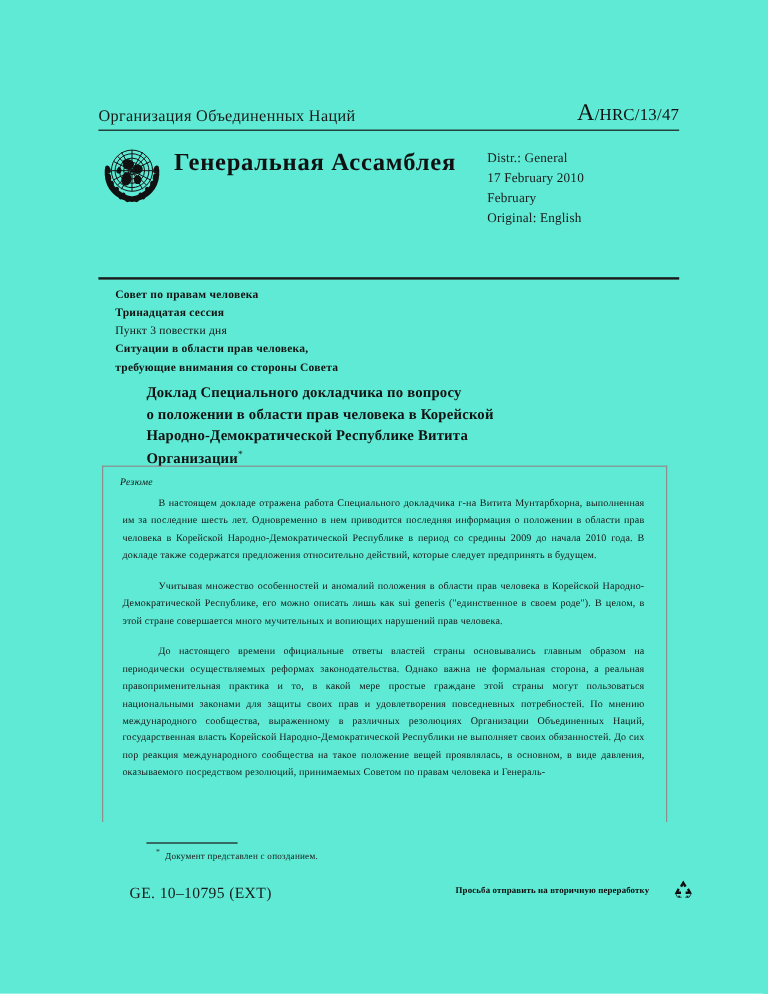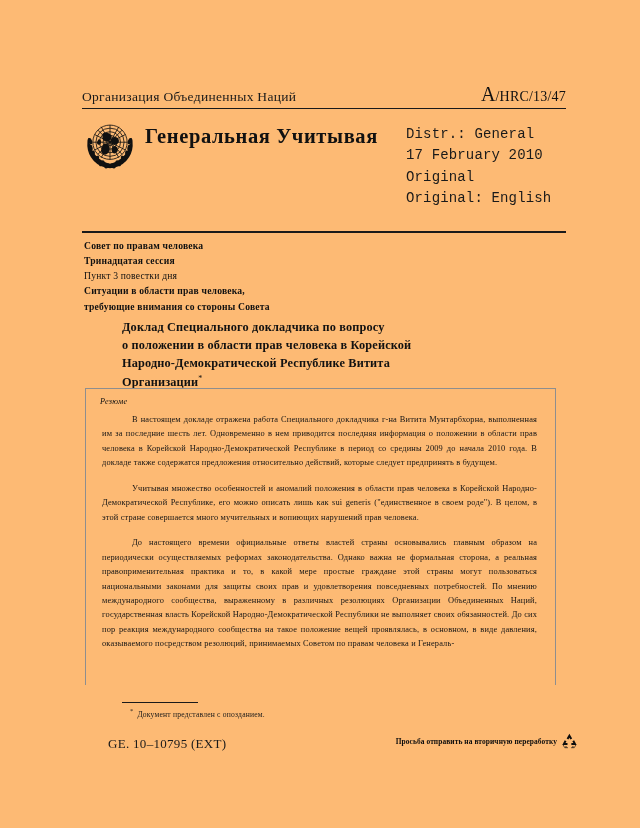--- a/index.html
+++ b/index.html
@@ -13,21 +13,21 @@
     position: relative;
     font-family: "Liberation Serif", "DejaVu Serif", serif;
     color: #111111;
     overflow: hidden;
   }
 
   .page {
     position: absolute;
     left: 0; top: 0;
     width: 640px; height: 828px;
-    background: #fdba74;
+    background: #5eead4;
   }
 
   
   .masthead {
     position: absolute;
     left: 82px;
     top: 84px;
     width: 484px;
   }
   .org-row {
@@ -77,39 +77,38 @@
     font-weight: bold;
     letter-spacing: 0.6px;
     margin-top: 7px;
     white-space: nowrap;
     flex: 1 1 auto;
   }
   .distr-block {
     flex: 0 0 auto;
     width: 160px;
     margin-top: 6px;
-    font-size: 14px;
+    font-size: 11px;
     line-height: 1.52;
     letter-spacing: 0.15px;
     color: #1a1a1a;
-    font-family: Liberation Mono, monospace;
   }
 
   
   .rule-thick {
     position: absolute;
     left: 82px;
     top: 231px;
     width: 484px;
     height: 2.4px;
     background: #1a1a1a;
   }
   .council {
     position: absolute;
-    left: 84px;
+    left: 96px;
     top: 238px;
     width: 480px;
     font-size: 9.6px;
     line-height: 1.58;
     letter-spacing: 0.2px;
   }
   .council .b { font-weight: bold; }
 
   
   .report-title {
@@ -192,21 +191,21 @@
     letter-spacing: 0.3px;
     color: #1a1a1a;
     margin-left: 40px;
   }
   .footer-right {
     position: absolute;
     right: 62px;
     top: 733px;
     display: flex;
     align-items: center;
-    gap: 4px;
+    gap: 20px;
   }
   .recycle-text {
     font-size: 7.4px;
     font-weight: bold;
     letter-spacing: 0.1px;
     color: #0d0d0d;
     white-space: nowrap;
   }
   .recycle-icon {
     width: 17px;
@@ -271,26 +270,26 @@
               <ellipse cx="85" cy="52" rx="3.6" ry="6" transform="rotate(10 85 52)"></ellipse>
               <ellipse cx="81" cy="63" rx="3.6" ry="6" transform="rotate(-8 81 63)"></ellipse>
               <ellipse cx="74" cy="72" rx="3.6" ry="6" transform="rotate(-26 74 72)"></ellipse>
               <ellipse cx="65" cy="80" rx="3.6" ry="6" transform="rotate(-44 65 80)"></ellipse>
               <ellipse cx="55" cy="85" rx="3.6" ry="5.6" transform="rotate(-62 55 85)"></ellipse>
             </g>
           </g>
         </svg>
       </div>
 
-      <div class="ga-title">Генеральная Учитывая</div>
+      <div class="ga-title">Генеральная Ассамблея</div>
 
       <div class="distr-block">
         <div>Distr.: General</div>
         <div>17 February 2010</div>
-        <div>Original</div>
+        <div>February</div>
         <div>Original: English</div>
       </div>
 
     </div>
   </div>
 
   <div class="rule-thick"></div>
 
   <div class="council">
     <div class="b">Совет по правам человека</div>

